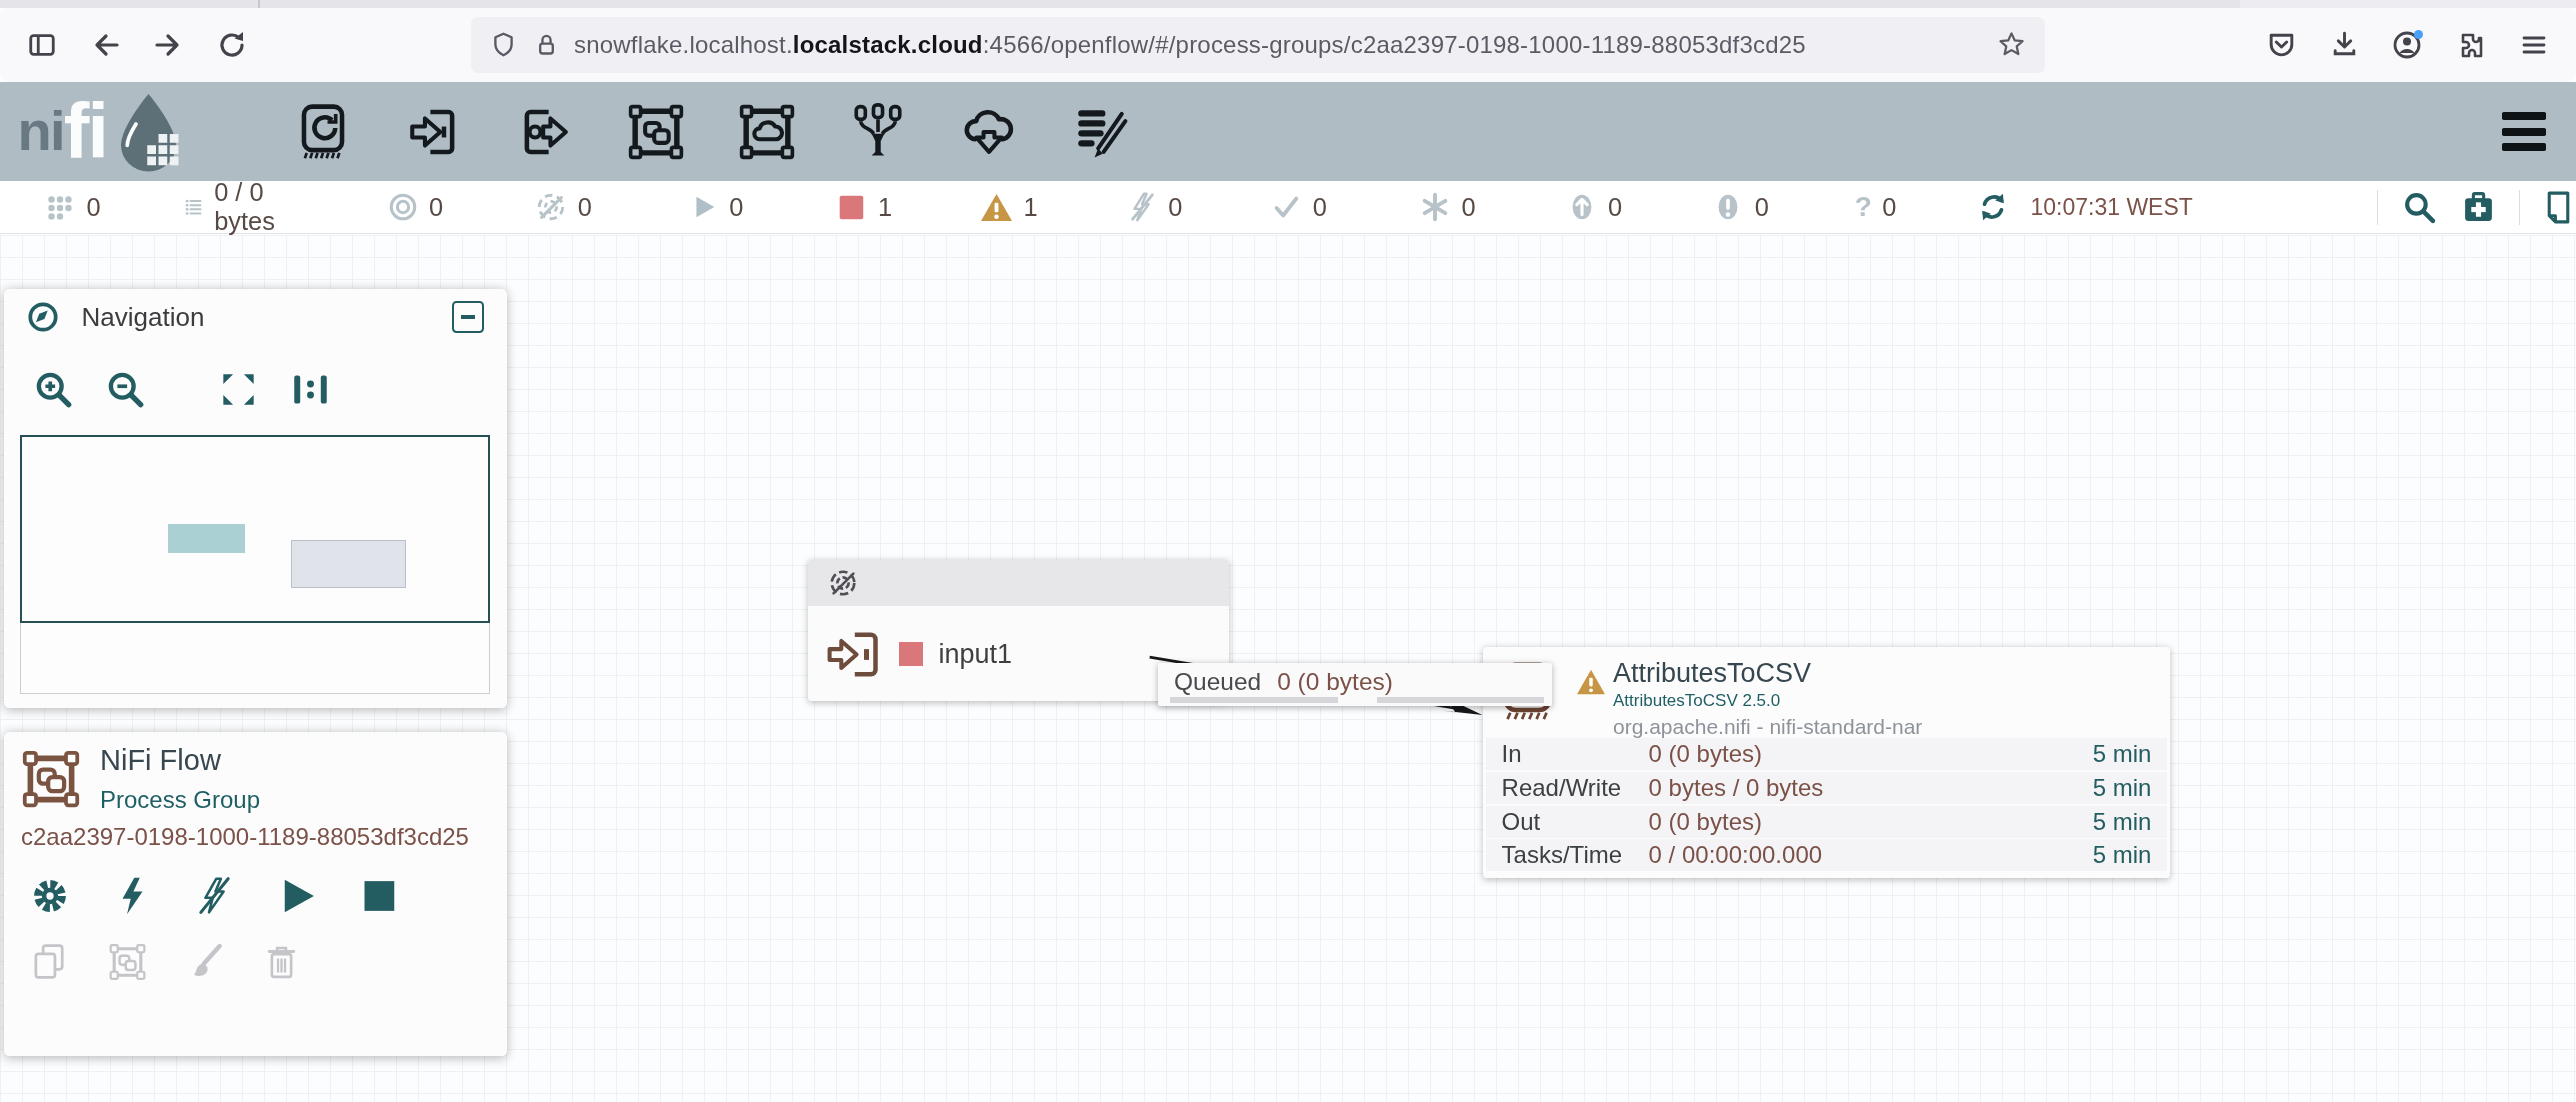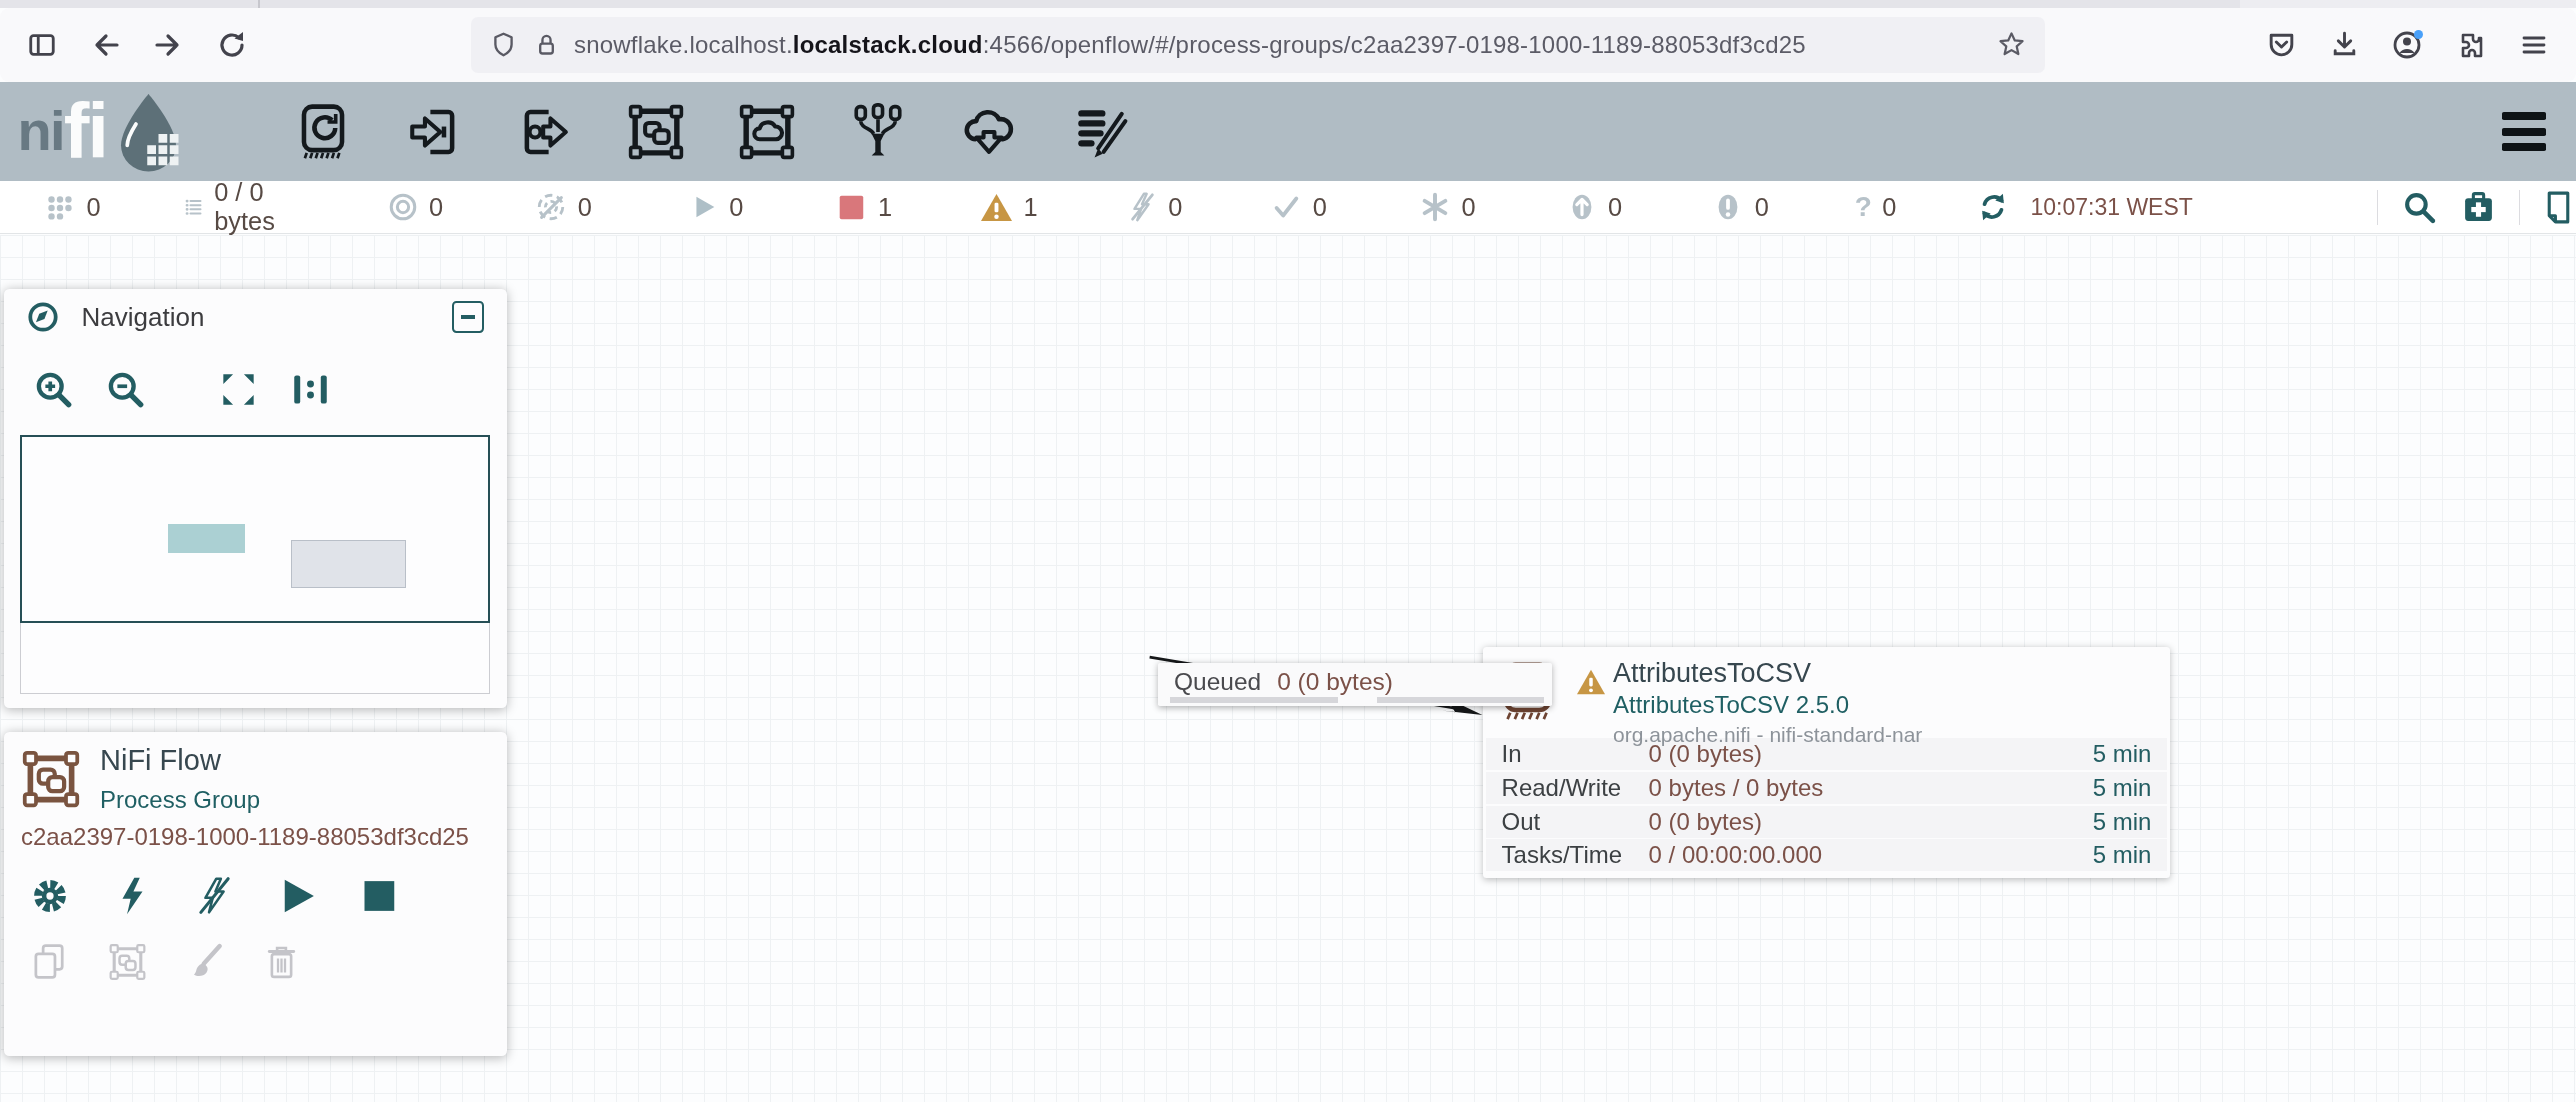--- a/index.html
+++ b/index.html
@@ -97,21 +97,21 @@
   .queue-strip { position:absolute; bottom:2.6px; height:6.1px; background:#d6d6da; }
   #queue-strip-1 { left:12.3px; width:168px; }
   #queue-strip-2 { left:219px; width:167px; }
 
   #processor { left:1483px; top:412px; width:687px; height:231px; background:#fcfcfd; z-index:3; }
   #processor-header { position:relative; height:91px; }
   #processor-icon { position:absolute; left:18.4px; top:15px; }
   #processor-warning { position:absolute; left:93px; top:21px; }
   #processor-titles { position:absolute; left:130px; top:10.5px; }
   #processor-name { font-size:27px; color:#37474f; }
-  #processor-type { font-size:24px; color:#1f5f63; margin-top:2.6px; }
+  #processor-type { font-size:17px; color:#1f5f63; margin-top:2.6px; }
   #processor-bundle { font-size:21px; color:#8d939a; margin-top:4.4px; }
   #processor-stats { padding:0 2.6px; }
   .stat-row { display:flex; align-items:center; height:32px; background:#f4f4f6; margin-bottom:1.8px; padding:0 16px; font-size:24px; }
   .stat-label { width:147px; color:#3c4043; }
   .stat-value { color:#7b5148; flex:1; }
   .stat-period { color:#235d62; }
 </style>
 </head>
 <body>
 
@@ -528,20 +528,38 @@
       </svg>
       <svg width="35" height="40" viewBox="0 0 40 44">
         <path d="M6 10 h28" stroke="#c4c4c9" stroke-width="3.2" stroke-linecap="round"></path>
         <path d="M15 10 v-4 h10 v4" fill="none" stroke="#c4c4c9" stroke-width="3"></path>
         <rect x="9" y="13" width="22" height="26" rx="2.5" fill="none" stroke="#c4c4c9" stroke-width="3"></rect>
         <path d="M16 18 v16 M20 18 v16 M24 18 v16" stroke="#c4c4c9" stroke-width="2.6"></path>
       </svg>
     </div>
   </div>
 
+  <div class="flow-card" id="input-port">
+    <div id="input-port-header">
+      <svg width="32" height="32" viewBox="0 0 34 34">
+        <circle cx="17" cy="17" r="12" fill="none" stroke="#4f4f55" stroke-width="2.8" stroke-dasharray="9 4"></circle>
+        <circle cx="17" cy="17" r="6" fill="none" stroke="#4f4f55" stroke-width="2.8" stroke-dasharray="6 3"></circle>
+        <path d="M7 28 L28 7" stroke="#4f4f55" stroke-width="2.8" stroke-linecap="round"></path>
+      </svg>
+    </div>
+    <div id="input-port-body">
+      <svg width="54" height="47" viewBox="0 0 60 52">
+        <path d="M32 4 h18 a5 5 0 0 1 5 5 v34 a5 5 0 0 1 -5 5 h-18" fill="none" stroke="#6e4c3b" stroke-width="5"></path>
+        <path d="M4 20 v12 h13 v9 l17 -15 -17 -15 v9 z" fill="none" stroke="#6e4c3b" stroke-width="4.5" stroke-linejoin="round"></path>
+        <path d="M45 20 v12" stroke="#6e4c3b" stroke-width="5.5"></path>
+      </svg>
+      <div id="input-port-state"></div>
+      <span id="input-port-name">input1</span>
+    </div>
+  </div>
 
   <div id="queued-label">
     <div id="queued-text">
       <span id="queued-word">Queued</span>
       <span id="queued-value">0 (0 bytes)</span>
     </div>
     <div class="queue-strip" id="queue-strip-1"></div>
     <div class="queue-strip" id="queue-strip-2"></div>
   </div>
 

